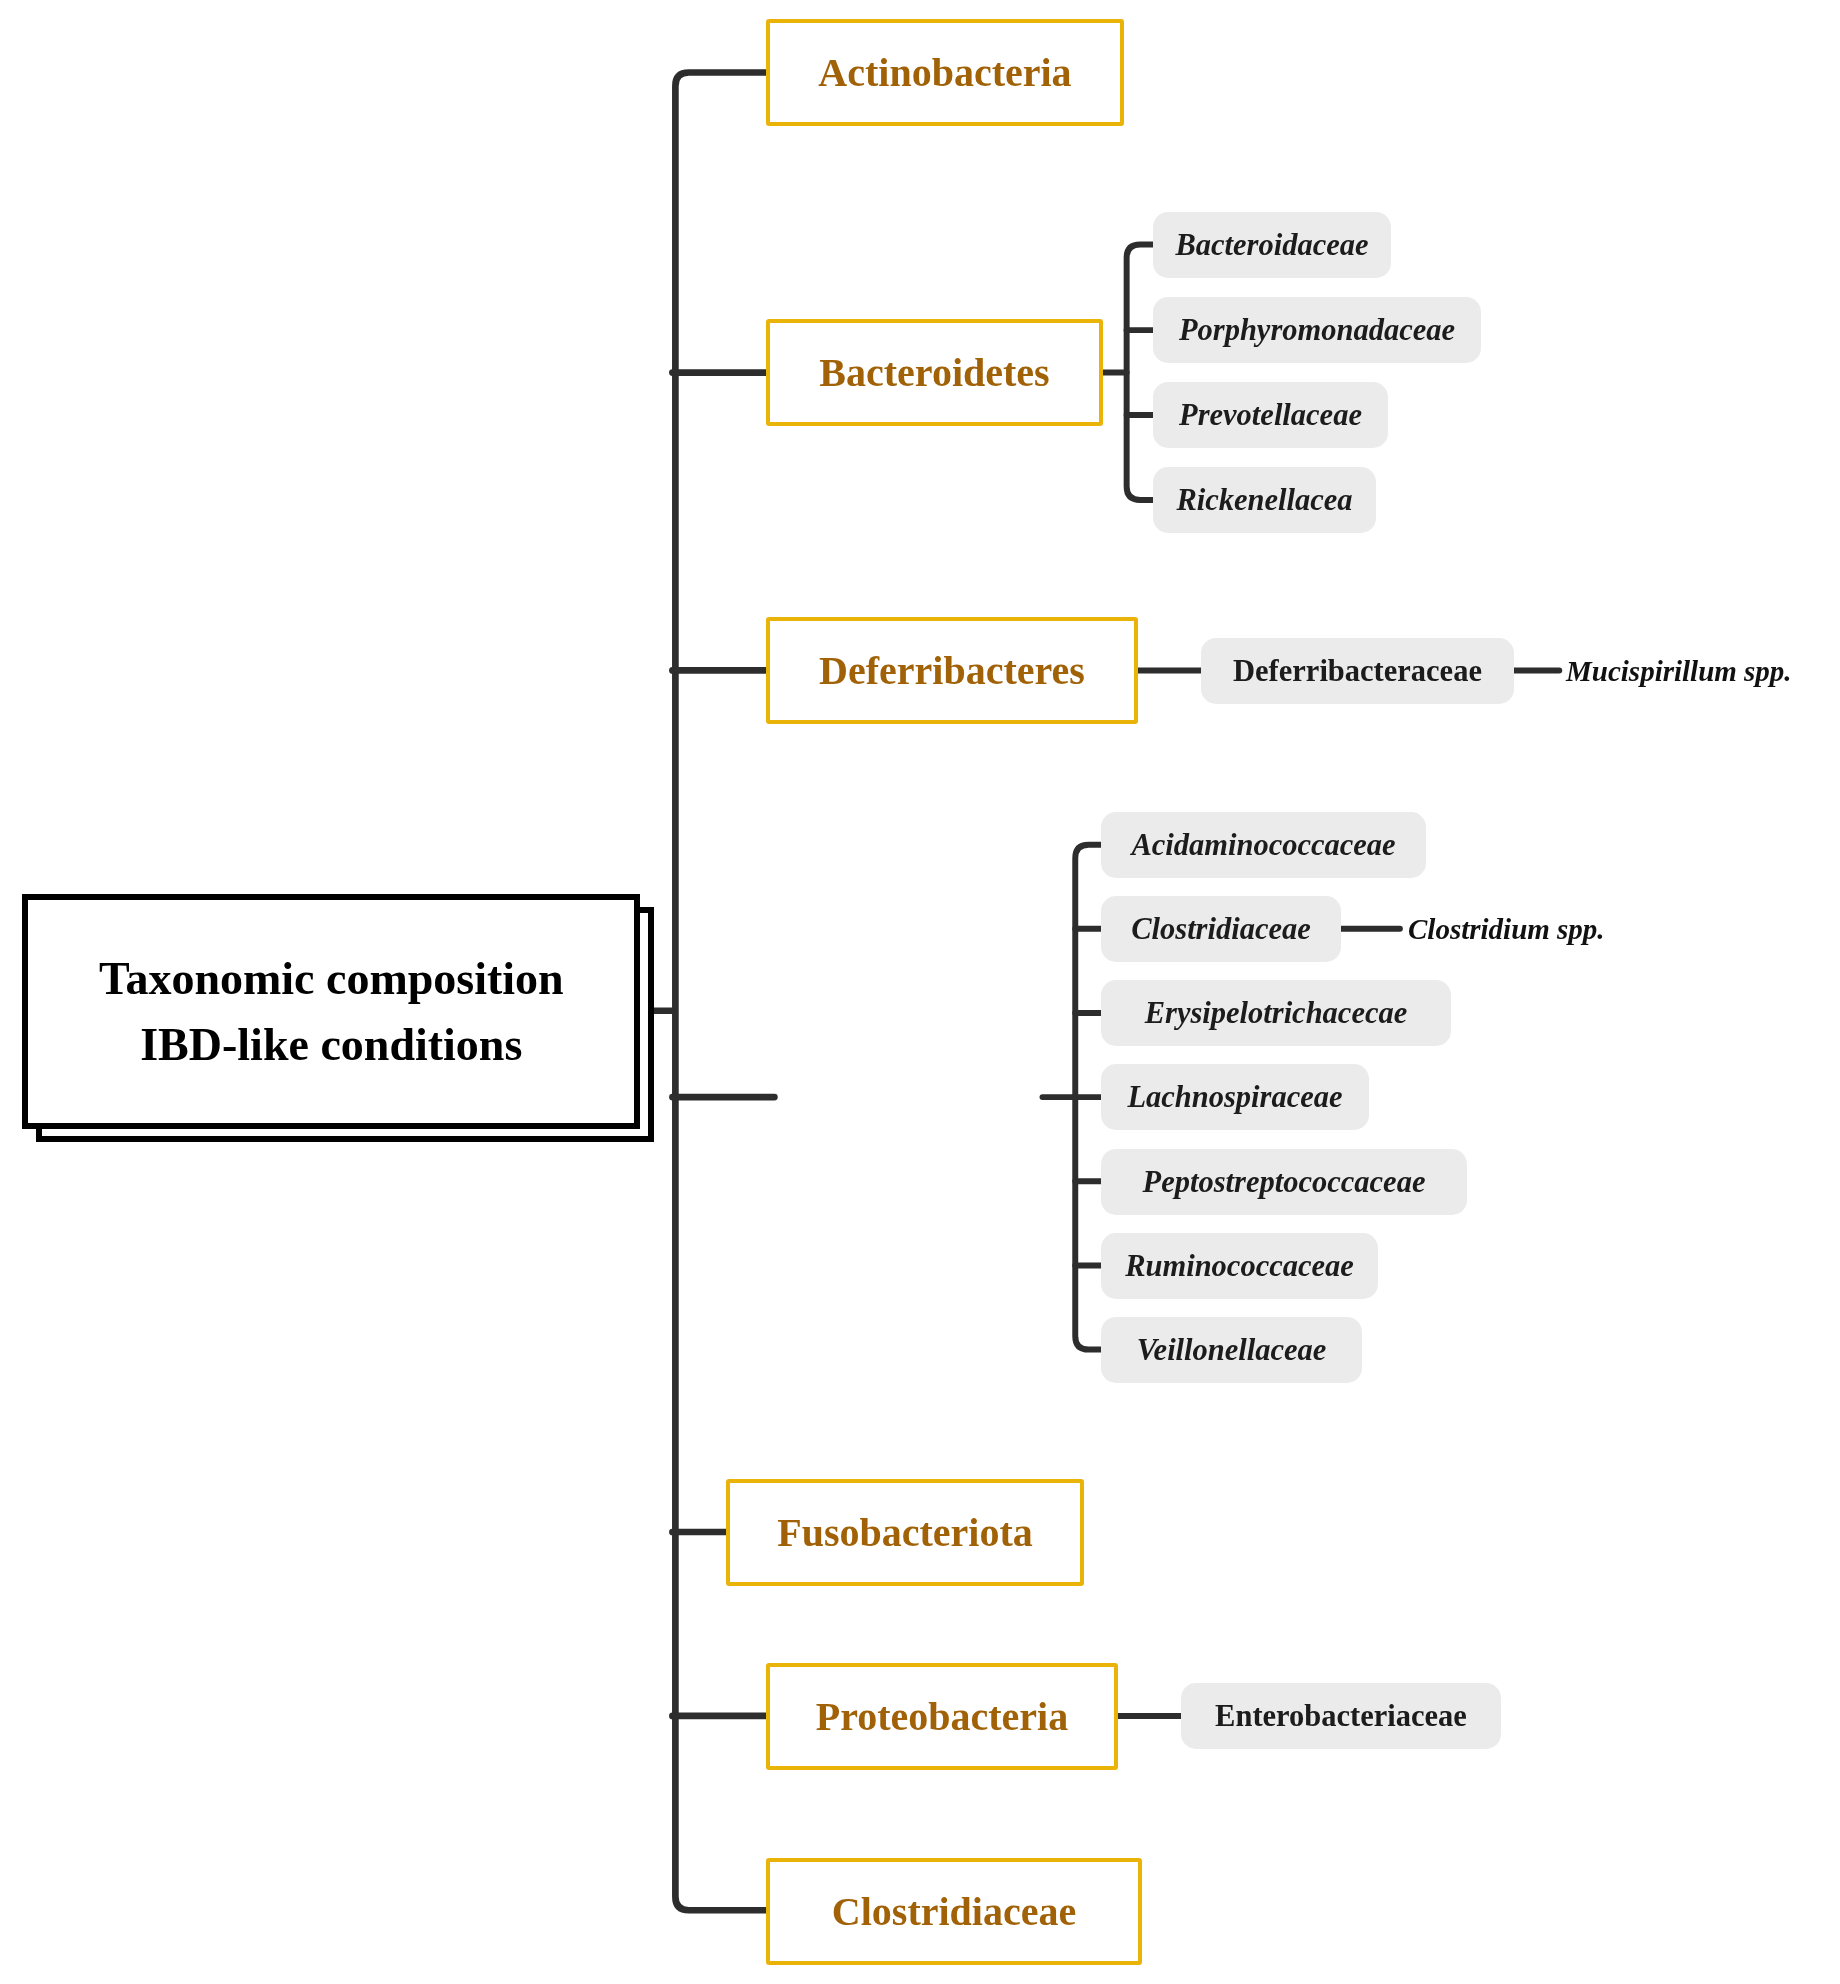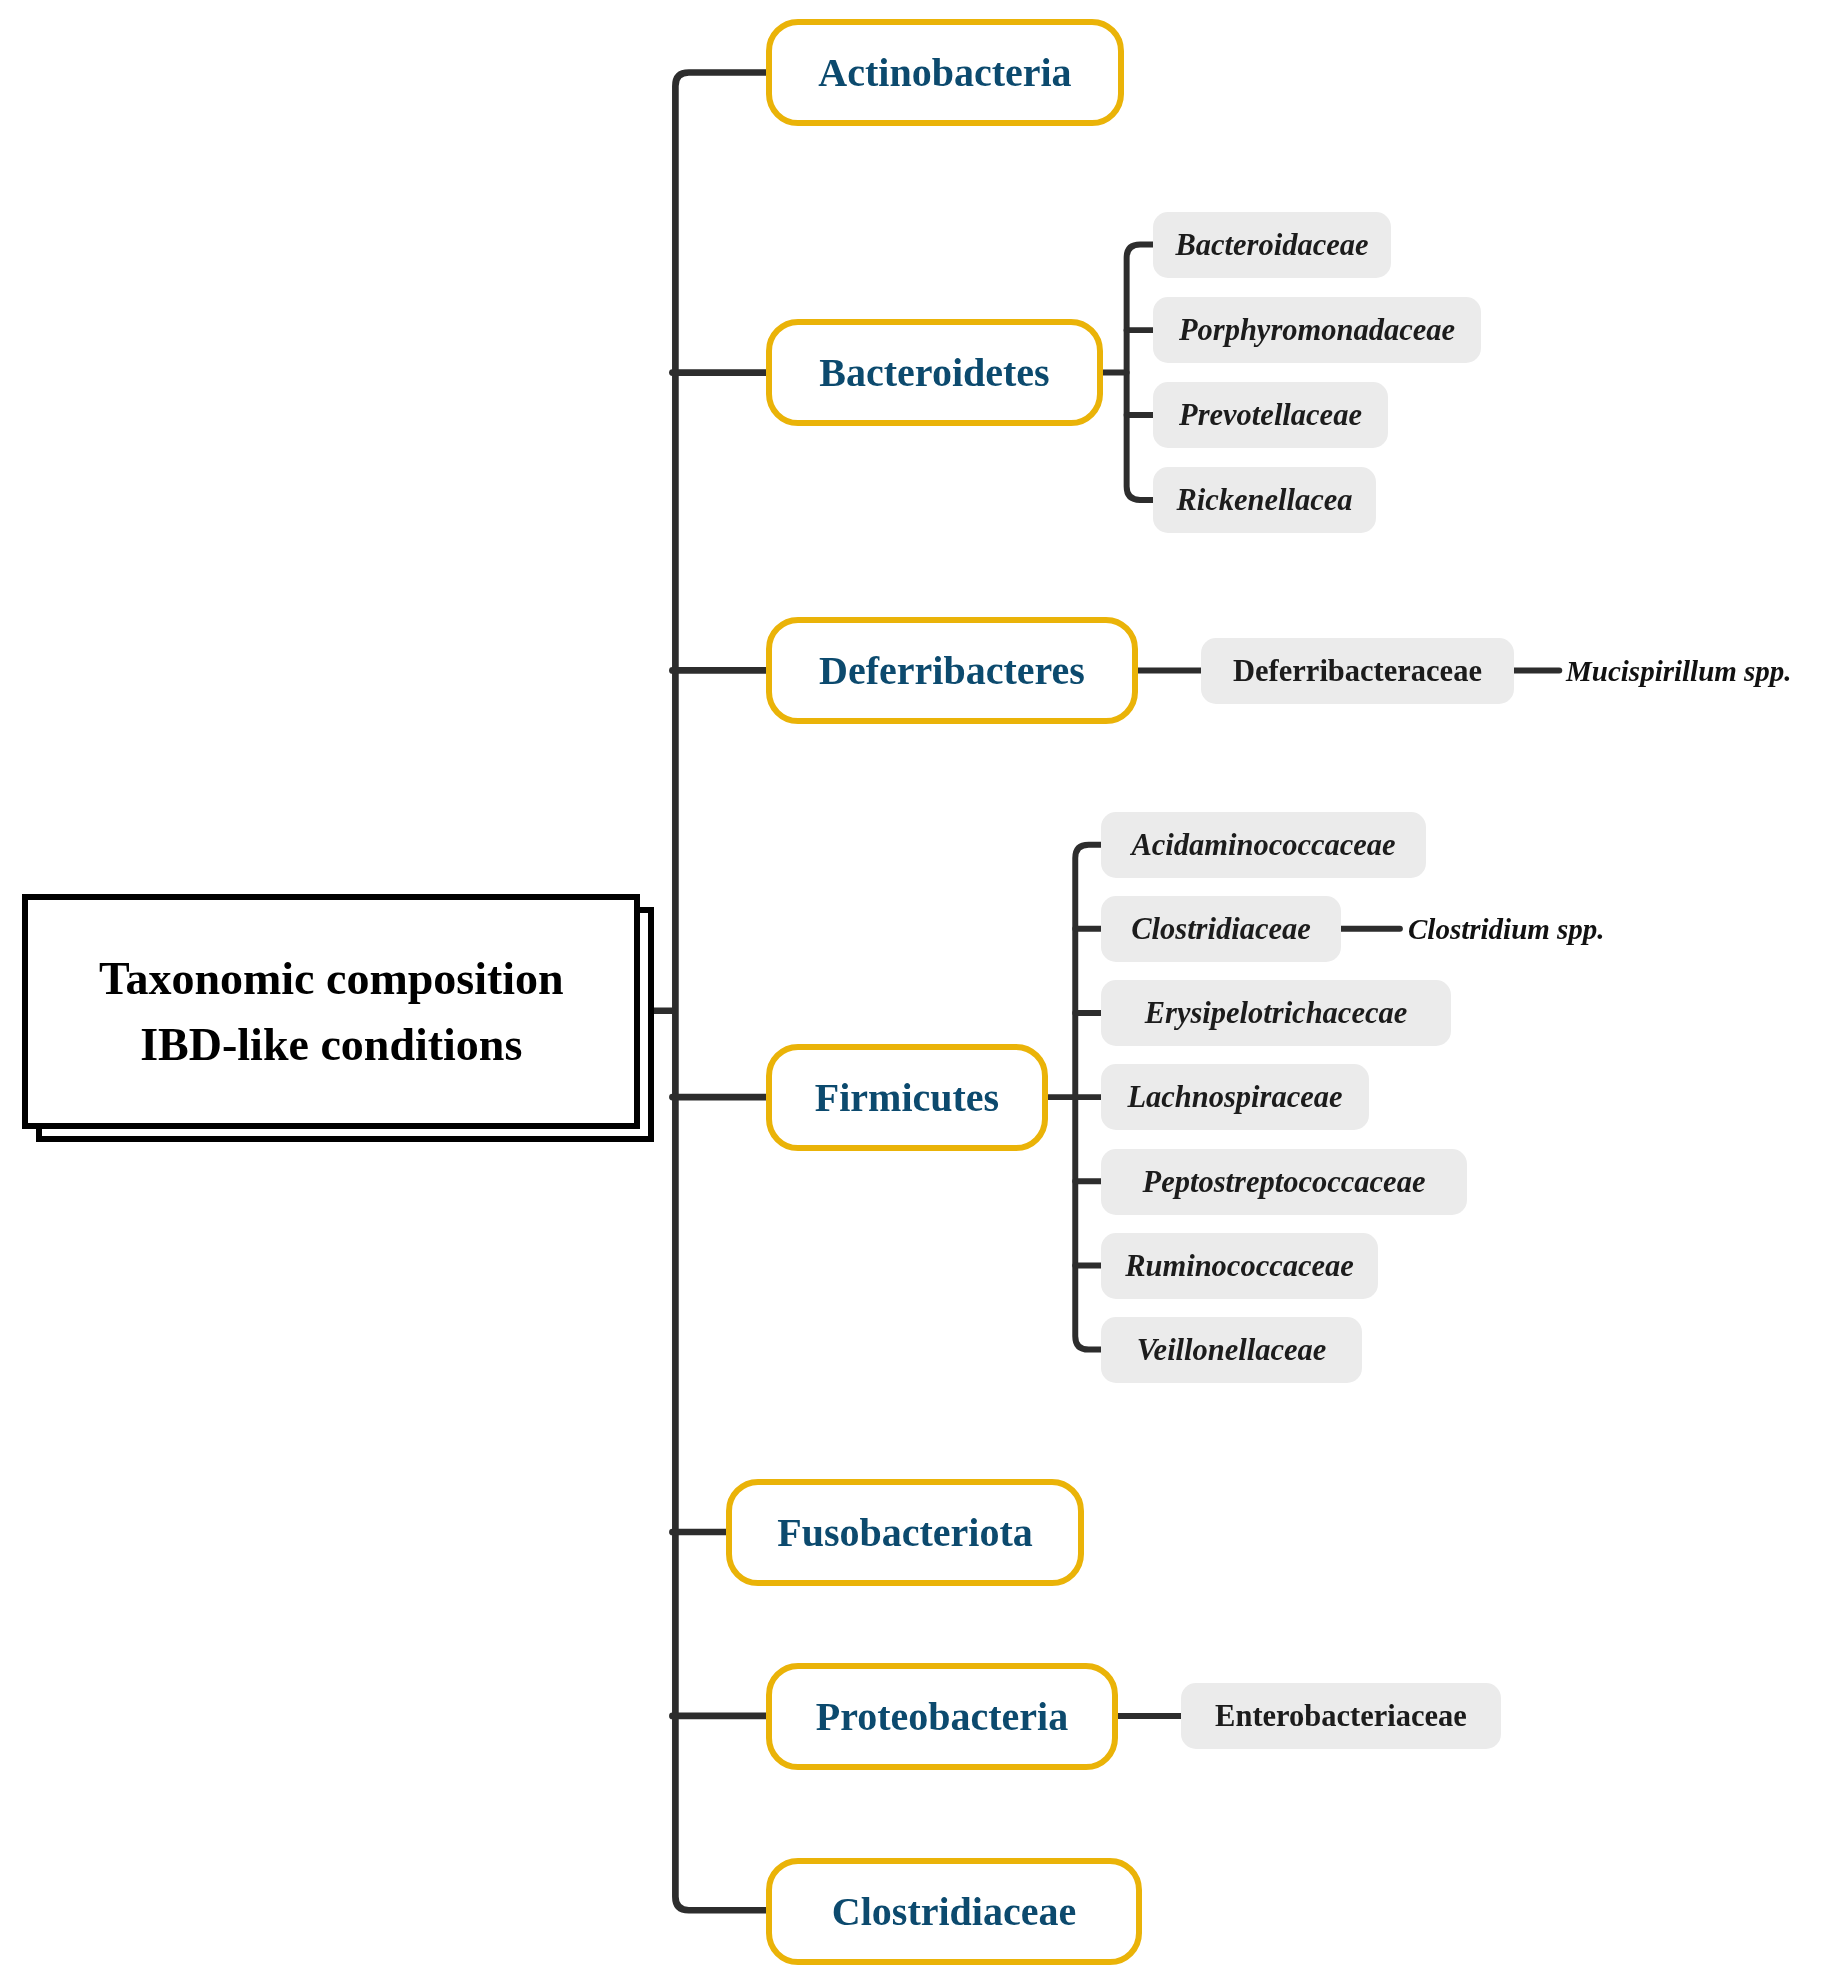--- a/index.html
+++ b/index.html
@@ -68,28 +68,28 @@
     color: #000000;
     line-height: 1.42;
   }
 
   
   .phylum {
     position: absolute;
     height: 107px;
     box-sizing: border-box;
     background: #ffffff;
-    border: 6px solid #eab308;
-    border-radius: 32px;
+    border: 4px solid #eab308;
+    border-radius: 3px;
     display: flex;
     align-items: center;
     justify-content: center;
     font-size: 40px;
     font-weight: bold;
-    color: #0c4a6e;
+    color: #a16207;
     white-space: nowrap;
   }
 
   
   .family {
     position: absolute;
     height: 66px;
     box-sizing: border-box;
     background: #ebebeb;
     border-radius: 15px;
@@ -153,21 +153,20 @@
     <div class="root-shadow"></div>
     <div class="root-box">
       <span>Taxonomic composition</span>
       <span>IBD-like conditions</span>
     </div>
   </div>
 
   <div class="phylum" style="left:766px; top:19.4px;   width:358px;">Actinobacteria</div>
   <div class="phylum" style="left:766px; top:319px;  width:337px;">Bacteroidetes</div>
   <div class="phylum" style="left:766px; top:617px;  width:372px;">Deferribacteres</div>
-  <div class="phylum" style="left:766px; top:1044px; width:282px;">Firmicutes</div>
   <div class="phylum" style="left:726px; top:1479px; width:358px;">Fusobacteriota</div>
   <div class="phylum" style="left:766px; top:1663px; width:352px;">Proteobacteria</div>
   <div class="phylum" style="left:766px; top:1858px; width:376px;">Clostridiaceae</div>
 
   <div class="family italic" style="left:1153px; top:212px; width:238px;">Bacteroidaceae</div>
   <div class="family italic" style="left:1153px; top:297px; width:328px;">Porphyromonadaceae</div>
   <div class="family italic" style="left:1153px; top:382px; width:235px;">Prevotellaceae</div>
   <div class="family italic" style="left:1153px; top:467px; width:223px;">Rickenellacea</div>
 
   <div class="family" style="left:1201px; top:638px; width:313px;">Deferribacteraceae</div>

